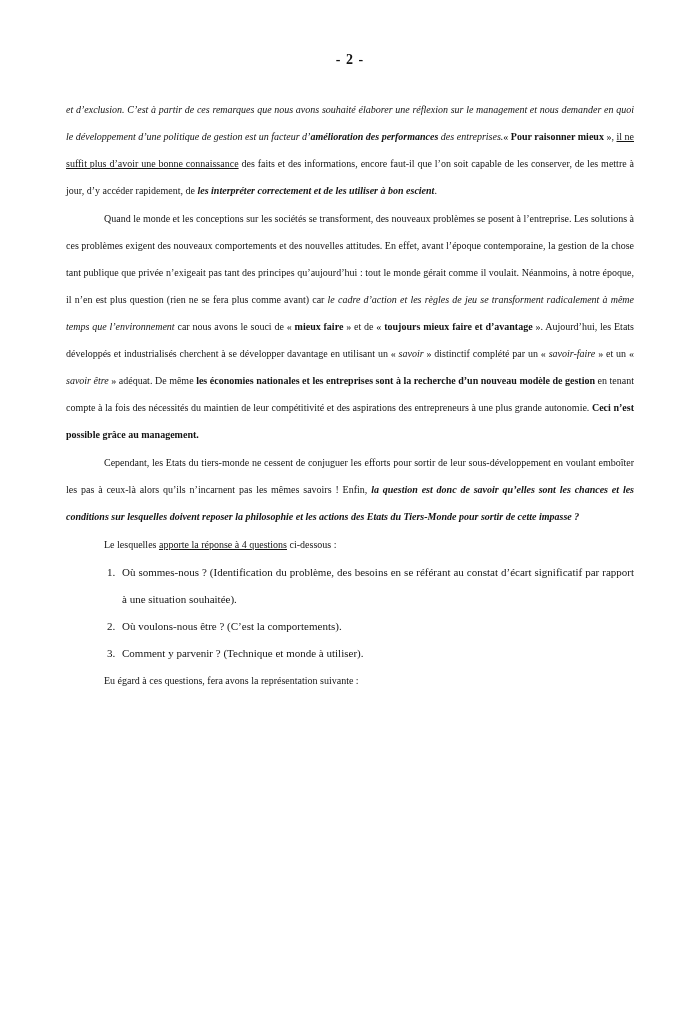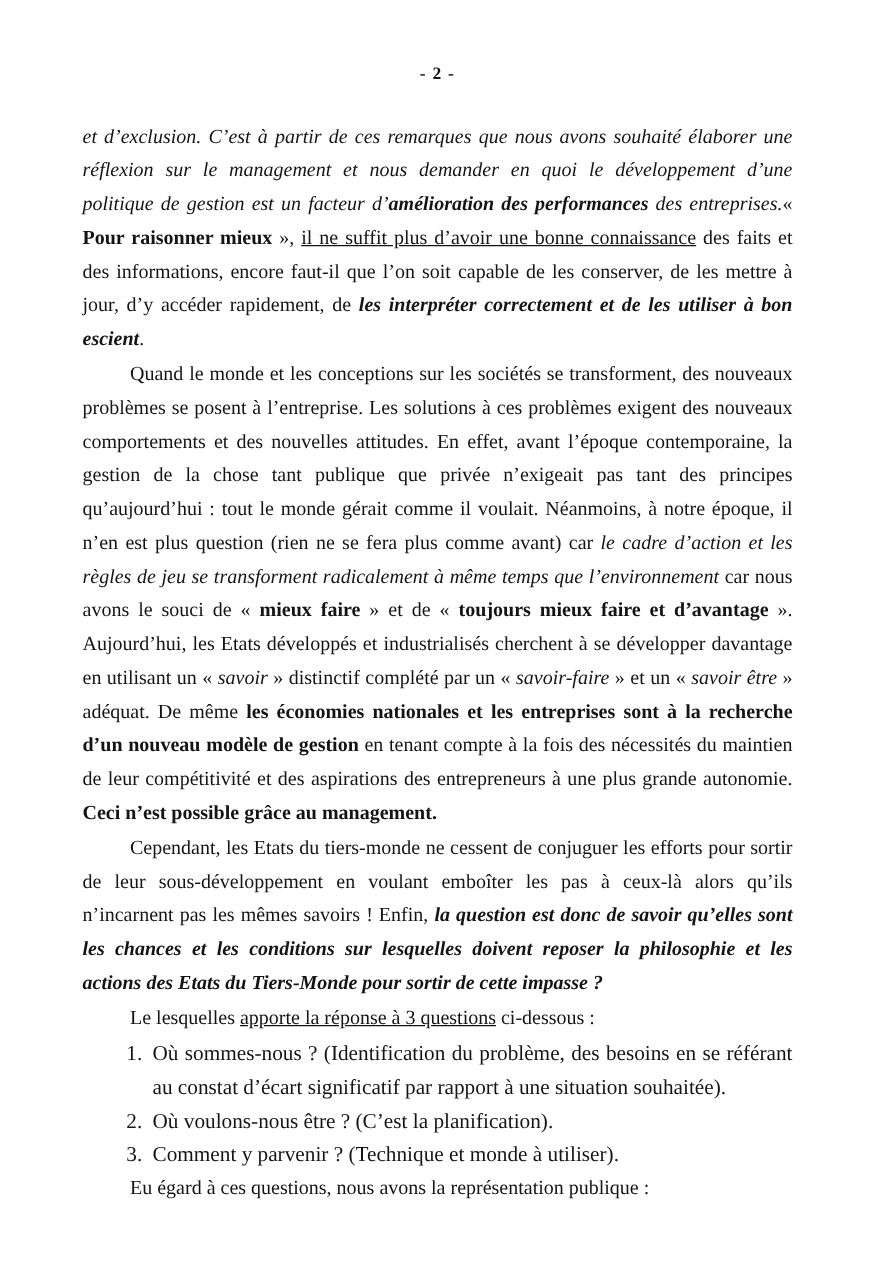--- a/index.html
+++ b/index.html
@@ -24,37 +24,37 @@
   .page-number {
     text-align: center;
     font-size: 14px;
     font-weight: bold;
     line-height: 20px;
     margin-bottom: 26px;
     letter-spacing: 1px;
   }
   .para {
     margin: 0;
-    font-size: 16px;
+    font-size: 10px;
     line-height: 27px;
     text-align: justify;
     text-justify: inter-word;
   }
   .para.indent { text-indent: 38px; }
   .para + .para { margin-top: 1px; }
   
   .r  { font-style: normal; font-weight: normal; }
   .i  { font-style: italic; }
   .b  { font-weight: bold; }
   .bi { font-weight: bold; font-style: italic; }
   .u  { text-decoration: underline; }
   ol.qlist {
     margin: 1px 0 0 0;
     padding: 0 0 0 52px;
-    font-size: 17px;
+    font-size: 11px;
     line-height: 27px;
   }
   ol.qlist li {
     text-align: justify;
     padding-left: 4px;
   }
   .closing {
     margin-top: 0;
   }
 </style>
@@ -64,23 +64,23 @@
 <div class="page">
 
   <div class="page-number">- 2 -</div>
 
   <p class="para"><span class="i">et d’exclusion. C’est à partir de ces remarques que nous avons souhaité élaborer une réflexion sur le management et nous demander en quoi le développement d’une politique de gestion est un facteur d’</span><span class="bi">amélioration des performances</span><span class="i"> des entreprises.</span><span class="r">« </span><span class="b">Pour raisonner mieux</span><span class="r"> », </span><span class="u">il ne suffit plus d’avoir une bonne connaissance</span><span class="r"> des faits et des informations, encore faut-il que l’on soit capable de les conserver, de les mettre à jour, d’y accéder rapidement, de </span><span class="bi">les interpréter correctement et de les utiliser à bon escient</span><span class="r">.</span></p>
 
   <p class="para indent"><span class="r">Quand le monde et les conceptions sur les sociétés se transforment, des nouveaux problèmes se posent à l’entreprise. Les solutions à ces problèmes exigent des nouveaux comportements et des nouvelles attitudes. En effet, avant l’époque contemporaine, la gestion de la chose tant publique que privée n’exigeait pas tant des principes qu’aujourd’hui : tout le monde gérait comme il voulait. Néanmoins, à notre époque, il n’en est plus question (rien ne se fera plus comme avant) car </span><span class="i">le cadre d’action et les règles de jeu se transforment radicalement à même temps que l’environnement</span><span class="r"> car nous avons le souci de « </span><span class="b">mieux faire</span><span class="r"> » et de « </span><span class="b">toujours mieux faire et d’avantage</span><span class="r"> ». Aujourd’hui, les Etats développés et industrialisés cherchent à se développer davantage en utilisant un « </span><span class="i">savoir</span><span class="r"> » distinctif complété par un « </span><span class="i">savoir-faire</span><span class="r"> » et un « </span><span class="i">savoir être</span><span class="r"> » adéquat. De même </span><span class="b">les économies nationales et les entreprises sont à la recherche d’un nouveau modèle de gestion</span><span class="r"> en tenant compte à la fois des nécessités du maintien de leur compétitivité et des aspirations des entrepreneurs à une plus grande autonomie. </span><span class="b">Ceci n’est possible grâce au management.</span></p>
 
   <p class="para indent"><span class="r">Cependant, les Etats du tiers-monde ne cessent de conjuguer les efforts pour sortir de leur sous-développement en voulant emboîter les pas à ceux-là alors qu’ils n’incarnent pas les mêmes savoirs ! Enfin, </span><span class="bi">la question est donc de savoir qu’elles sont les chances et les conditions sur lesquelles doivent reposer la philosophie et les actions des Etats du Tiers-Monde pour sortir de cette impasse ?</span></p>
 
-  <p class="para indent"><span class="r">Le lesquelles </span><span class="u">apporte la réponse à 3 questions</span><span class="r"> ci-dessous :</span></p>
+  <p class="para indent"><span class="r">Le lesquelles </span><span class="u">apporte la réponse à 4 questions</span><span class="r"> ci-dessous :</span></p>
 
   <ol class="qlist">
     <li>Où sommes-nous ? (Identification du problème, des besoins en se référant au constat d’écart significatif par rapport à une situation souhaitée).</li>
-    <li>Où voulons-nous être ? (C’est la planification).</li>
+    <li>Où voulons-nous être ? (C’est la comportements).</li>
     <li>Comment y parvenir ? (Technique et monde à utiliser).</li>
   </ol>
 
-  <p class="para indent closing">Eu égard à ces questions, nous avons la représentation publique :</p>
+  <p class="para indent closing">Eu égard à ces questions, fera avons la représentation suivante :</p>
 
 </div>
 
 </body></html>

